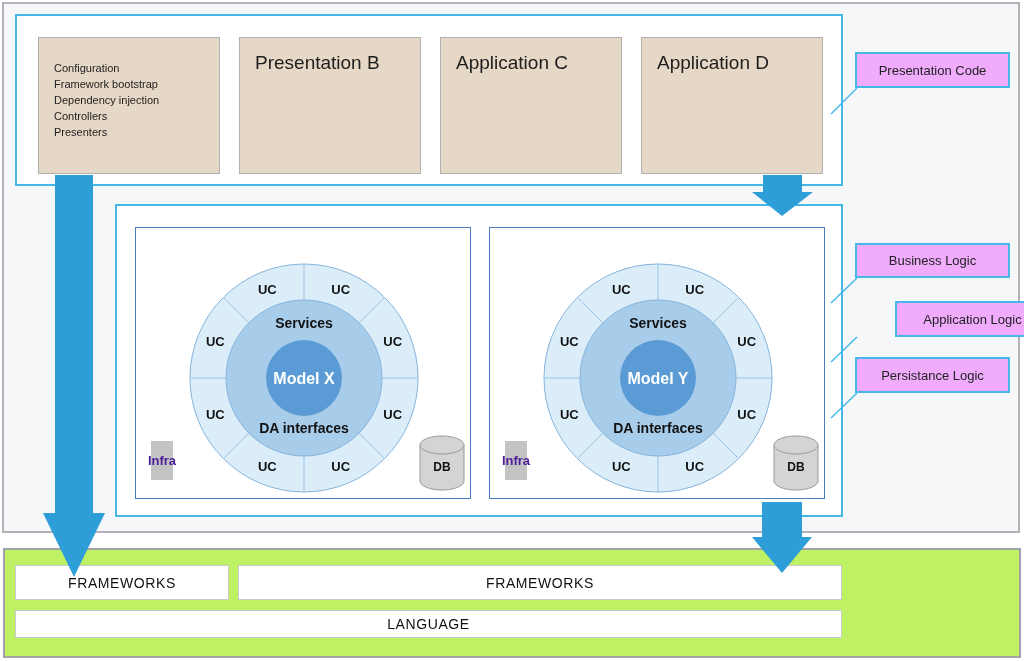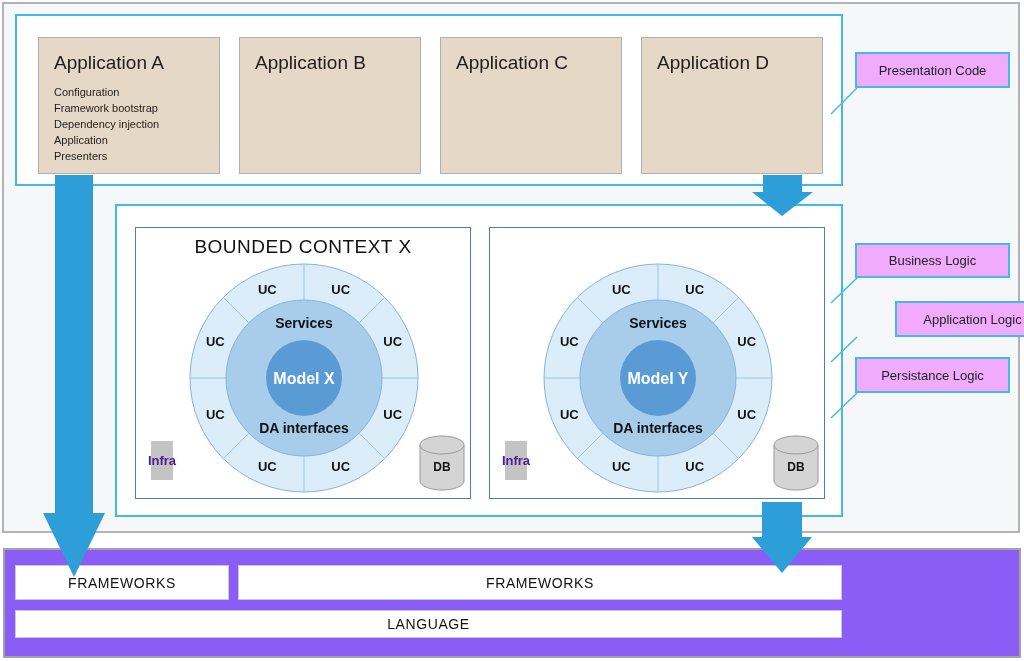--- a/index.html
+++ b/index.html
@@ -34,61 +34,59 @@
   .svc-t{font-size:14px;font-weight:bold;fill:#111;}
   .model-t{font-size:16px;font-weight:bold;fill:#ffffff;}
   .db-t{font-size:12px;font-weight:bold;fill:#111;}
 
   
   .callout{left:855px;width:155px;height:36px;background:#f0abfc;border:2px solid #45b8e8;
            display:flex;align-items:center;justify-content:center;font-size:13px;color:#222;}
   .co-presentation{top:52px;} .co-business{top:243px;height:35px;} .co-application{top:301px;margin-left:40px;} .co-persistence{top:357px;}
 
   
-  .strip{left:3px;top:548px;width:1018px;height:110px;background:#8b5cf6;border:2px solid #a2a2a8;}
+  .strip{left:3px;top:548px;width:1018px;height:110px;background:#bef264;border:2px solid #a2a2a8;}
   .plat-box{position:absolute;box-sizing:border-box;background:#ffffff;border:1px solid #c9c9cf;
             display:flex;align-items:center;justify-content:center;font-size:14px;letter-spacing:.6px;color:#111;}
   .plat-frameworks{left:10px;top:15px;width:214px;height:35px;}
   .plat-libraries{left:233px;top:15px;width:604px;height:35px;}
   .plat-language{left:10px;top:60px;width:827px;height:28px;}
 
   
   .overlay{left:0;top:0;width:1024px;height:661px;z-index:10;pointer-events:none;}
 </style>
 </head>
 <body>
 
 <div class="abs outer"></div>
 
 <div class="abs top-container">
   <div class="abs app-box app-a">
-    <div class="app-title">Application A</div>
     <div class="app-items">
       <div>Configuration</div>
       <div>Framework bootstrap</div>
       <div>Dependency injection</div>
-      <div>Application</div>
+      <div>Controllers</div>
       <div>Presenters</div>
     </div>
   </div>
   <div class="abs app-box app-b">
-    <div class="app-title">Application B</div>
+    <div class="app-title">Presentation B</div>
   </div>
   <div class="abs app-box app-c">
     <div class="app-title">Application C</div>
   </div>
   <div class="abs app-box app-d">
     <div class="app-title">Application D</div>
   </div>
 </div>
 
 <div class="abs mid-container">
 
   <div class="abs bc-box bc-x">
-    <div class="bc-title">BOUNDED CONTEXT X</div>
     <svg class="bc-svg" width="336" height="272" viewBox="0 0 336 272">
       <circle cx="168" cy="150" r="114" fill="#dcedfa" stroke="#85b3dc" stroke-width="1"></circle>
       <g stroke="#9cc3e6" stroke-width="1">
         <line x1="168" y1="72" x2="168" y2="36"></line>
           <line x1="223.2" y1="94.8" x2="248.6" y2="69.4"></line>
         <line x1="246" y1="150" x2="282" y2="150"></line>
           <line x1="223.2" y1="205.2" x2="248.6" y2="230.6"></line>
         <line x1="168" y1="228" x2="168" y2="264"></line>
           <line x1="112.8" y1="205.2" x2="87.4" y2="230.6"></line>
         <line x1="90" y1="150" x2="54" y2="150"></line>

